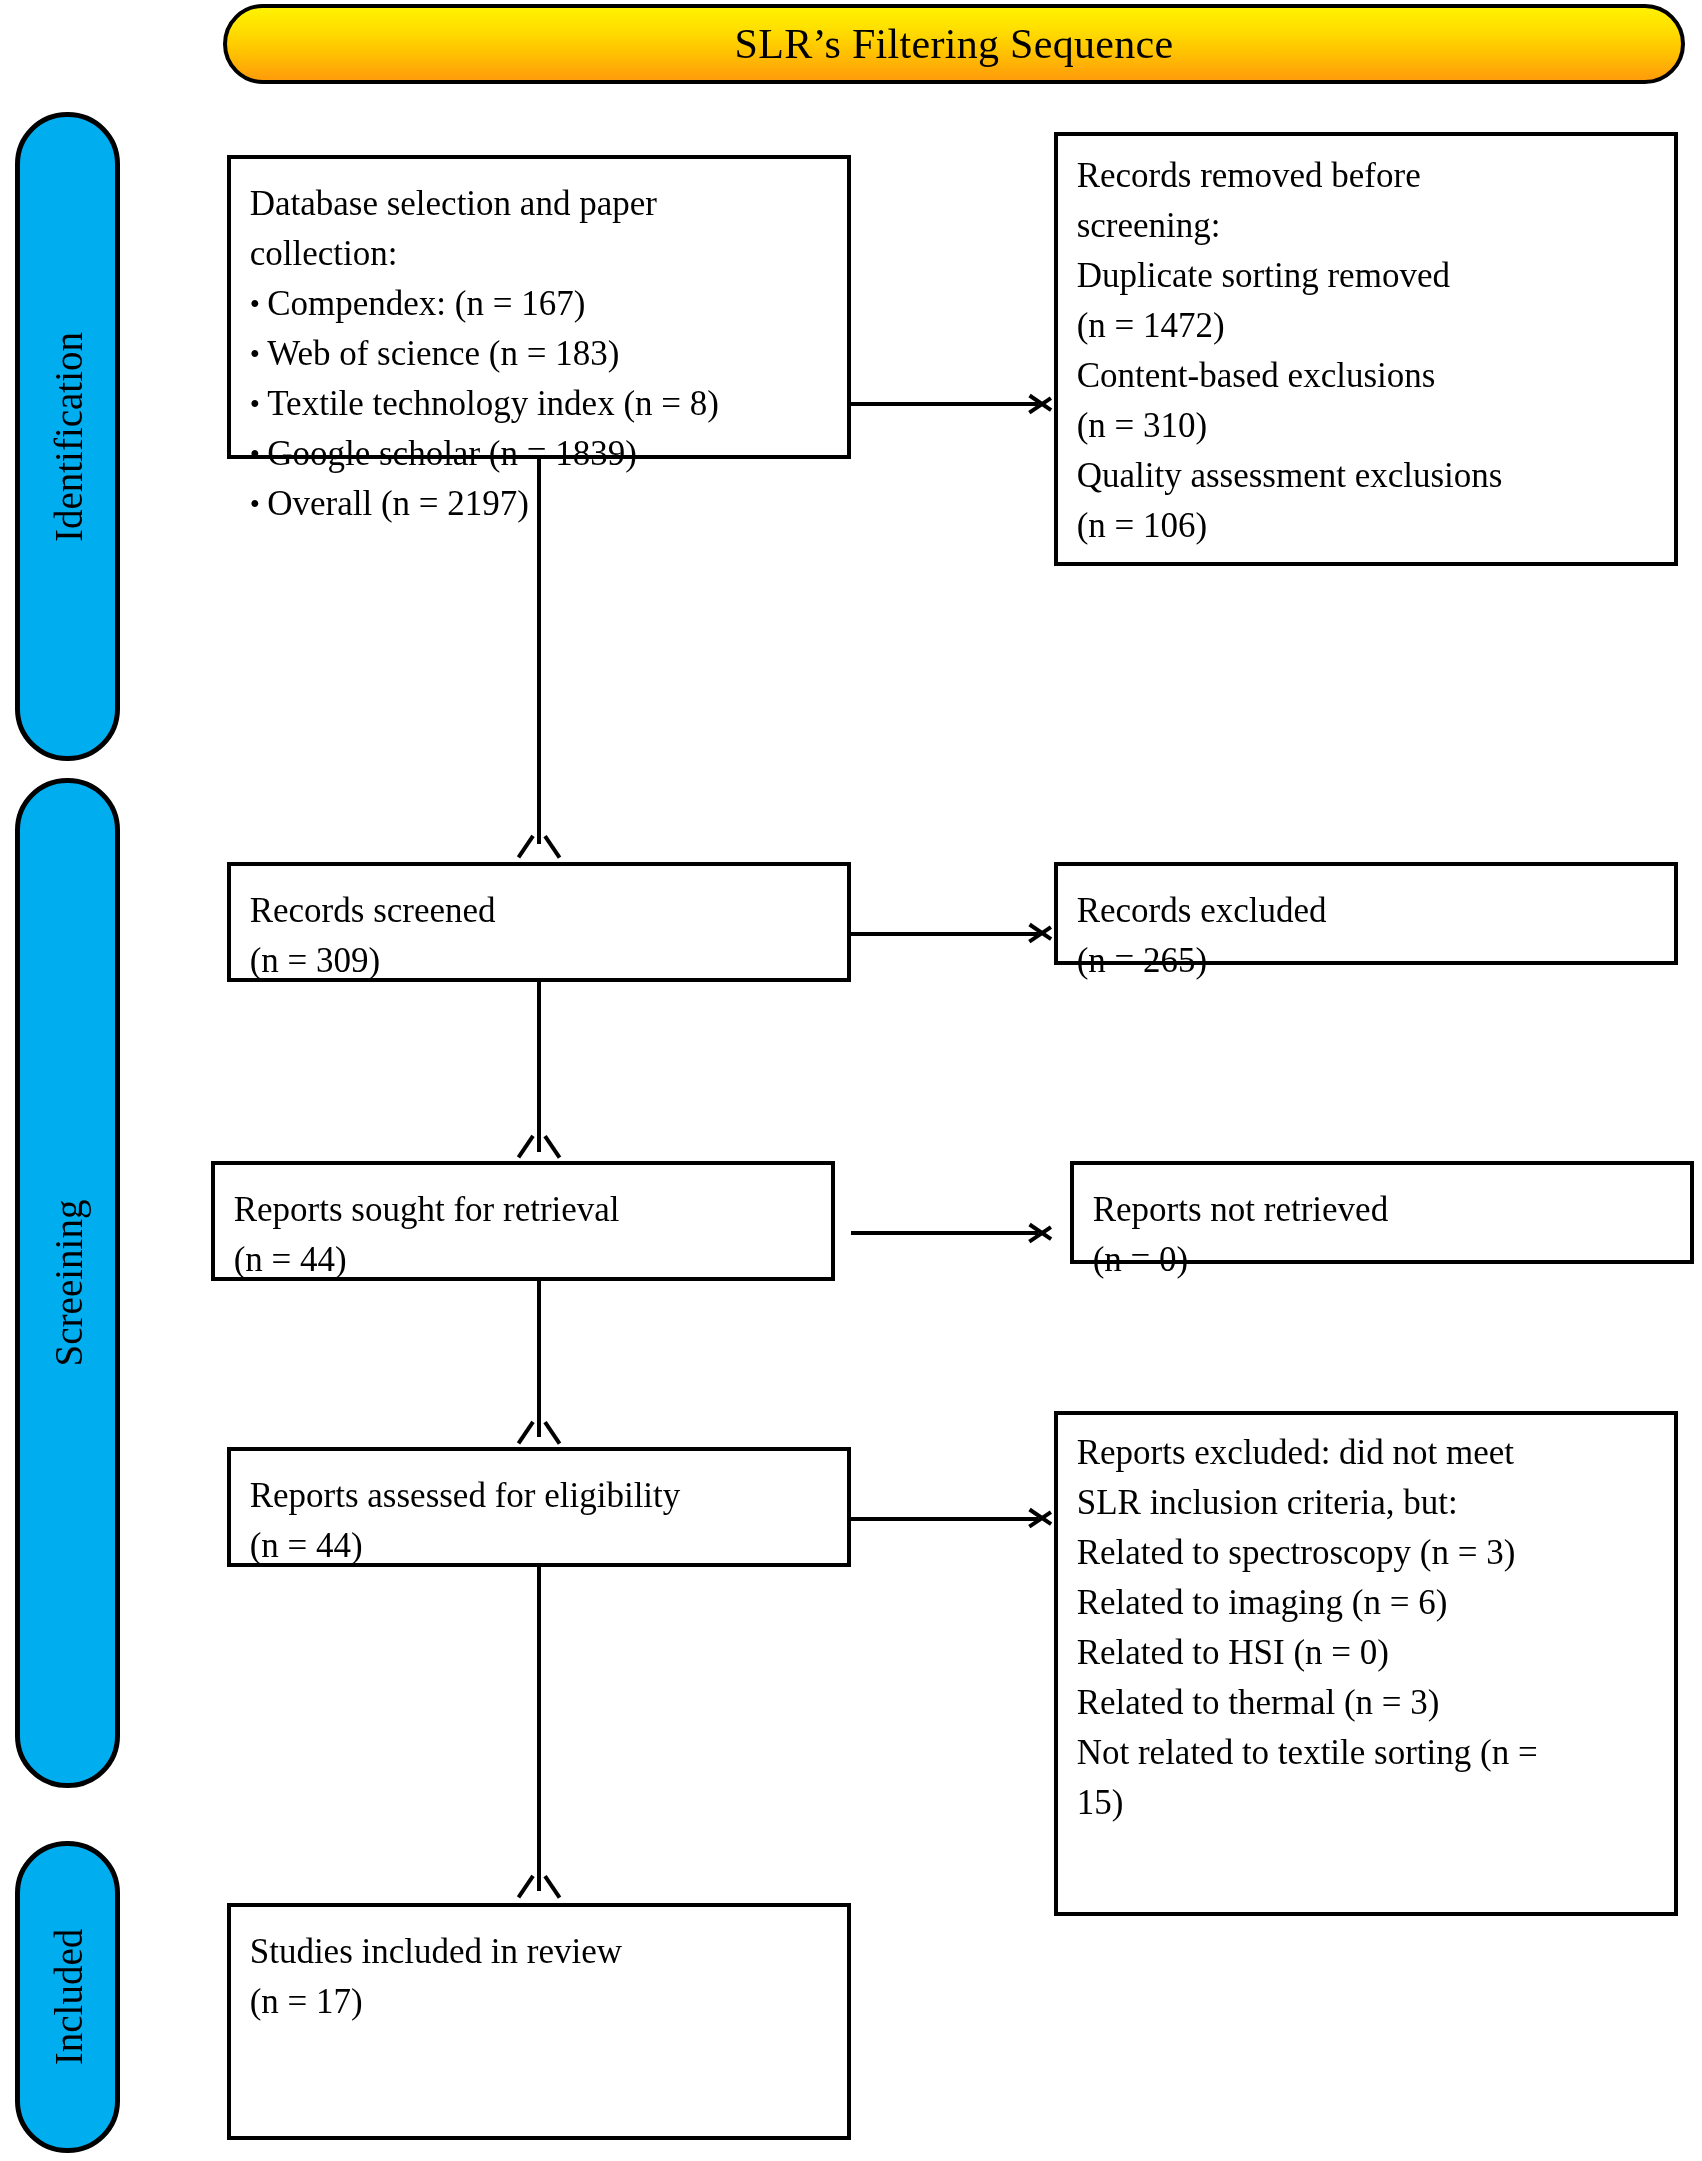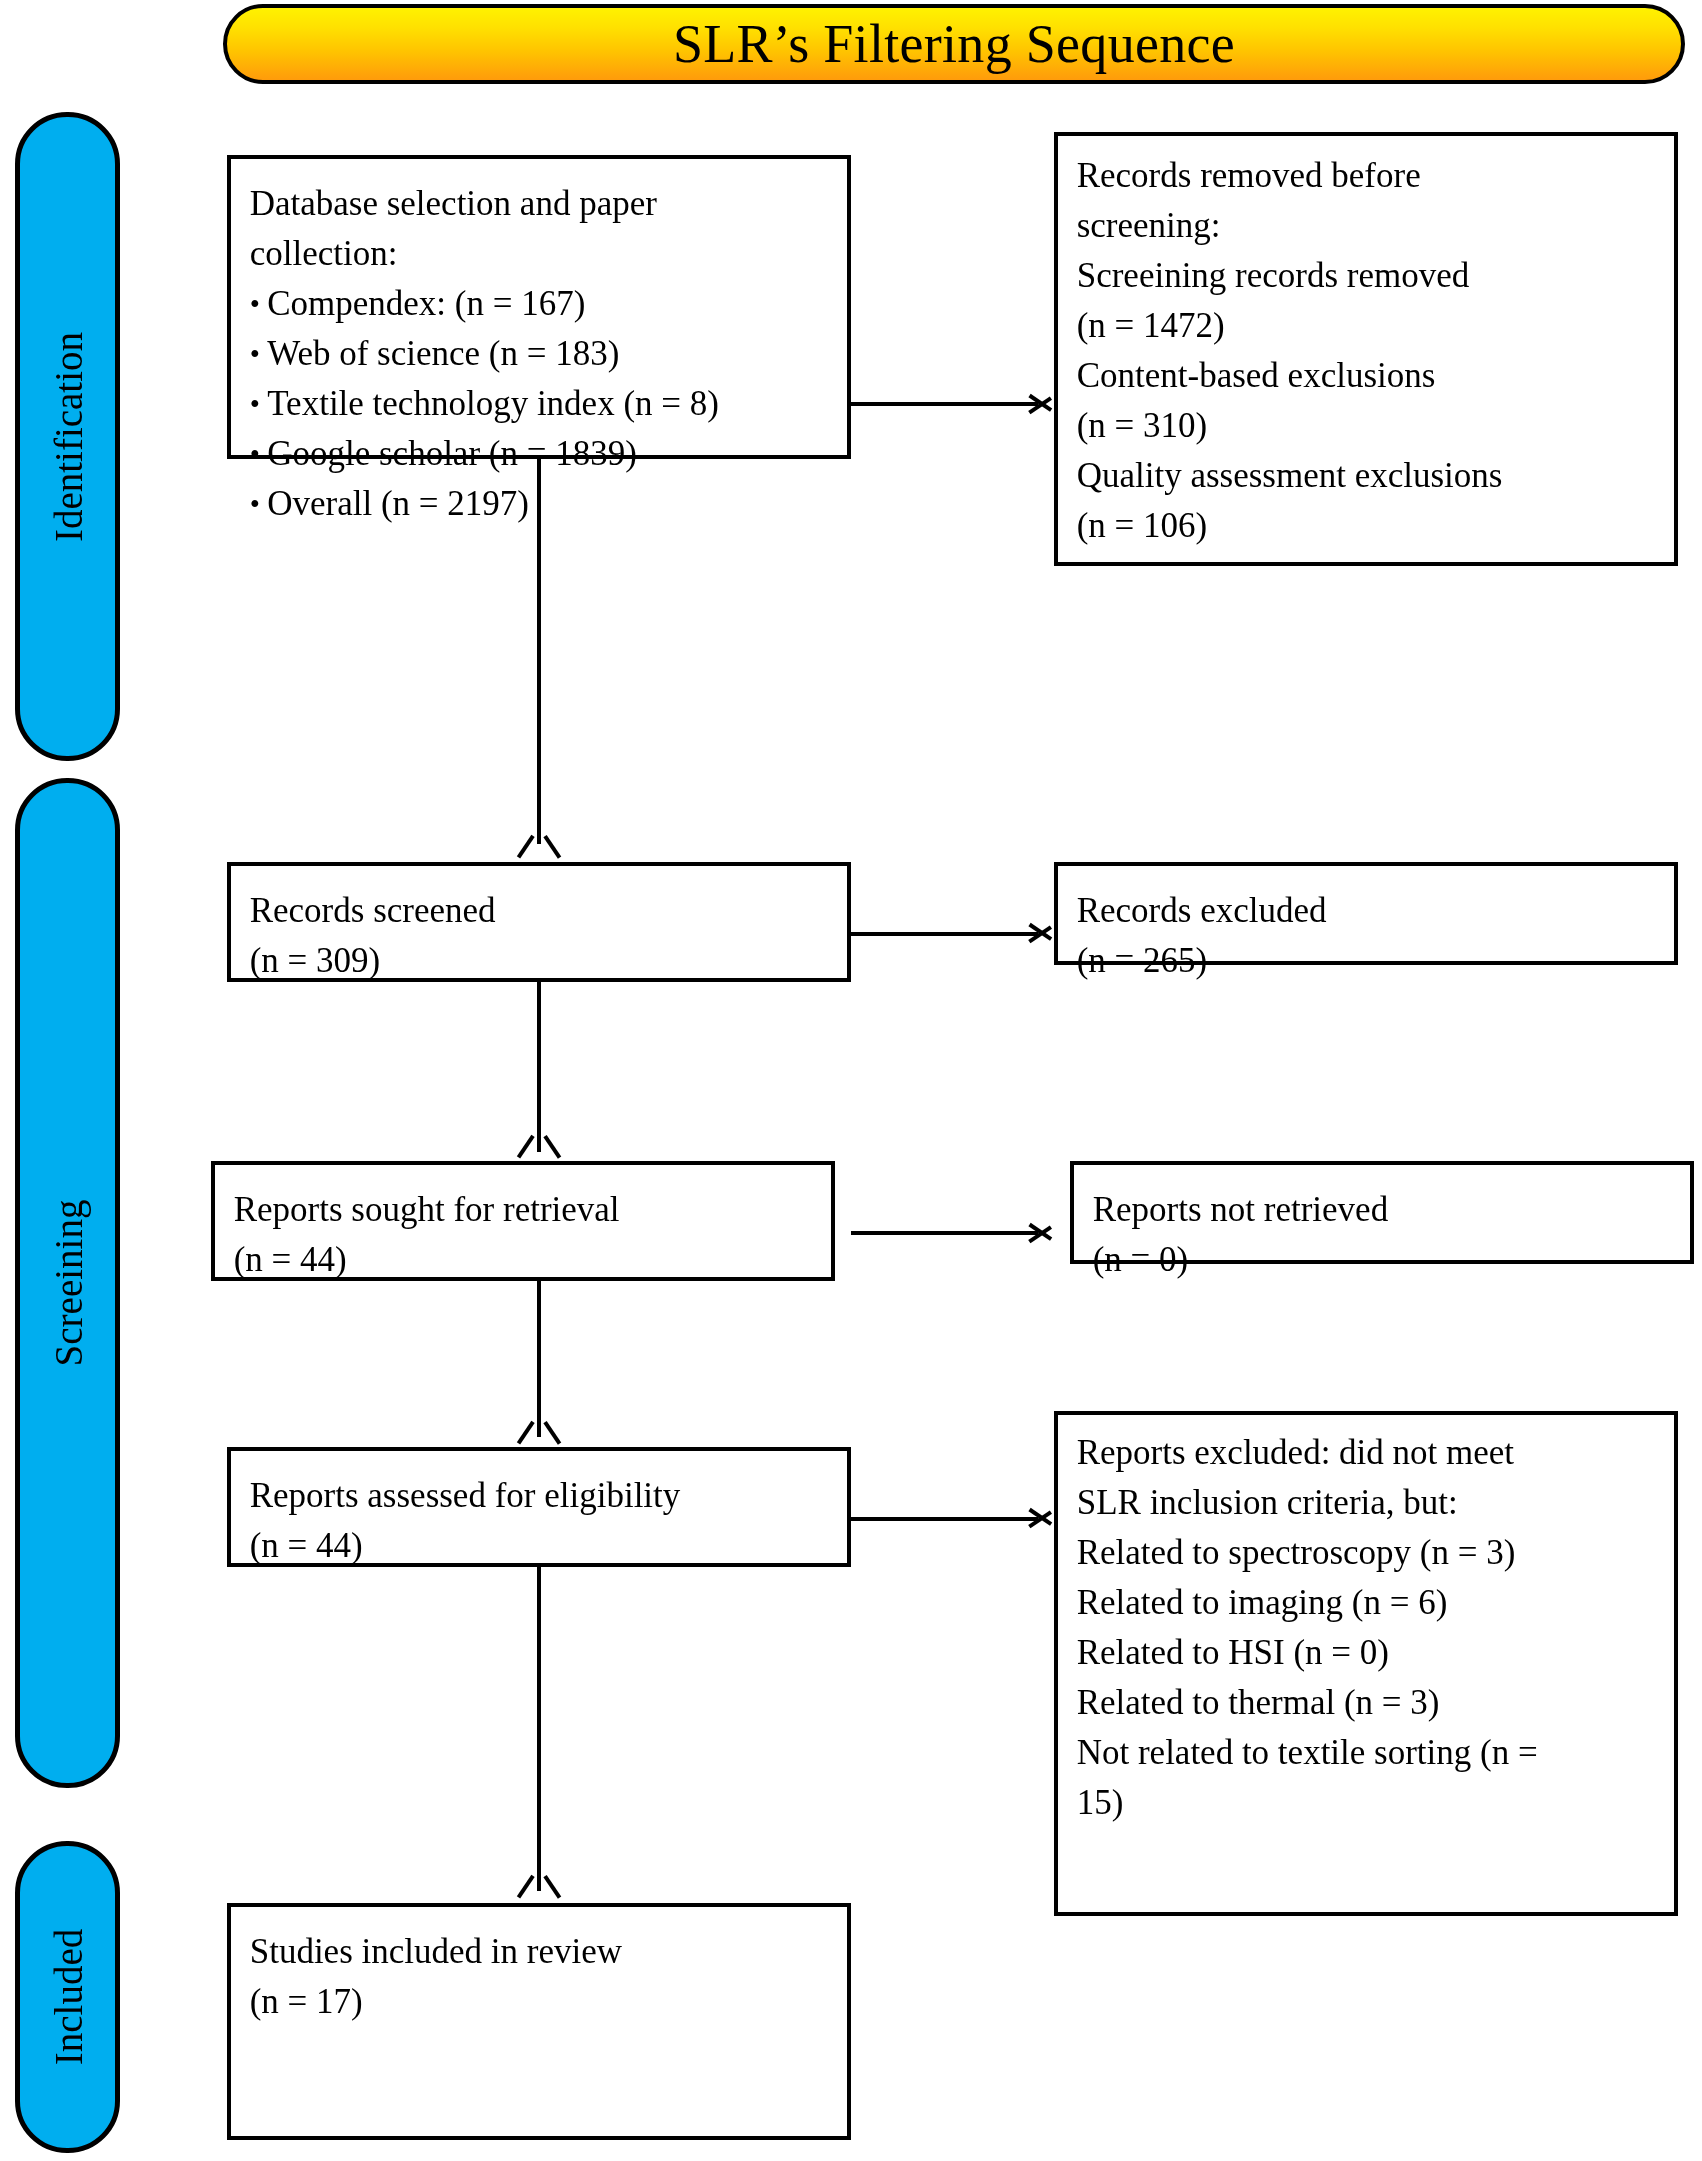--- a/index.html
+++ b/index.html
@@ -21,21 +21,21 @@
     position:absolute;
     left:223px; top:3.7px;
     width:1462px; height:80px;
     border:4.4px solid #000000;
     border-radius:40px;
     background:linear-gradient(to bottom,#FFF200 0%,#FFE000 28%,#FFC400 60%,#FF9B0B 100%);
     box-sizing:border-box;
     display:flex; align-items:center; justify-content:center;
   }
   .title-text{
-    font-size:54px;
+    font-size:42px;
     letter-spacing:0.3px;
     color:#000000;
     white-space:nowrap;
     line-height:1;
   }
 
   
   .stage-pill{
     position:absolute;
     left:15px;
@@ -167,21 +167,21 @@
     <div class="bullet-line"><span class="dot">•</span><span>Compendex: (n = 167)</span></div>
     <div class="bullet-line"><span class="dot">•</span><span>Web of science (n = 183)</span></div>
     <div class="bullet-line"><span class="dot">•</span><span>Textile technology index (n = 8)</span></div>
     <div class="bullet-line"><span class="dot">•</span><span>Google scholar (n = 1839)</span></div>
     <div class="bullet-line"><span class="dot">•</span><span>Overall (n = 2197)</span></div>
   </div>
 
   <div class="flow-box" id="box-removed">
     <div class="box-line">Records removed before</div>
     <div class="box-line">screening:</div>
-    <div class="box-line">Screeining records removed</div>
+    <div class="box-line">Duplicate sorting removed</div>
     <div class="box-line">(n = 1472)</div>
     <div class="box-line">Content-based exclusions</div>
     <div class="box-line">(n = 310)</div>
     <div class="box-line">Quality assessment exclusions</div>
     <div class="box-line">(n = 106)</div>
   </div>
 
   <div class="flow-box" id="box-screened">
     <div class="box-line">Records screened</div>
     <div class="box-line">(n = 309)</div>

